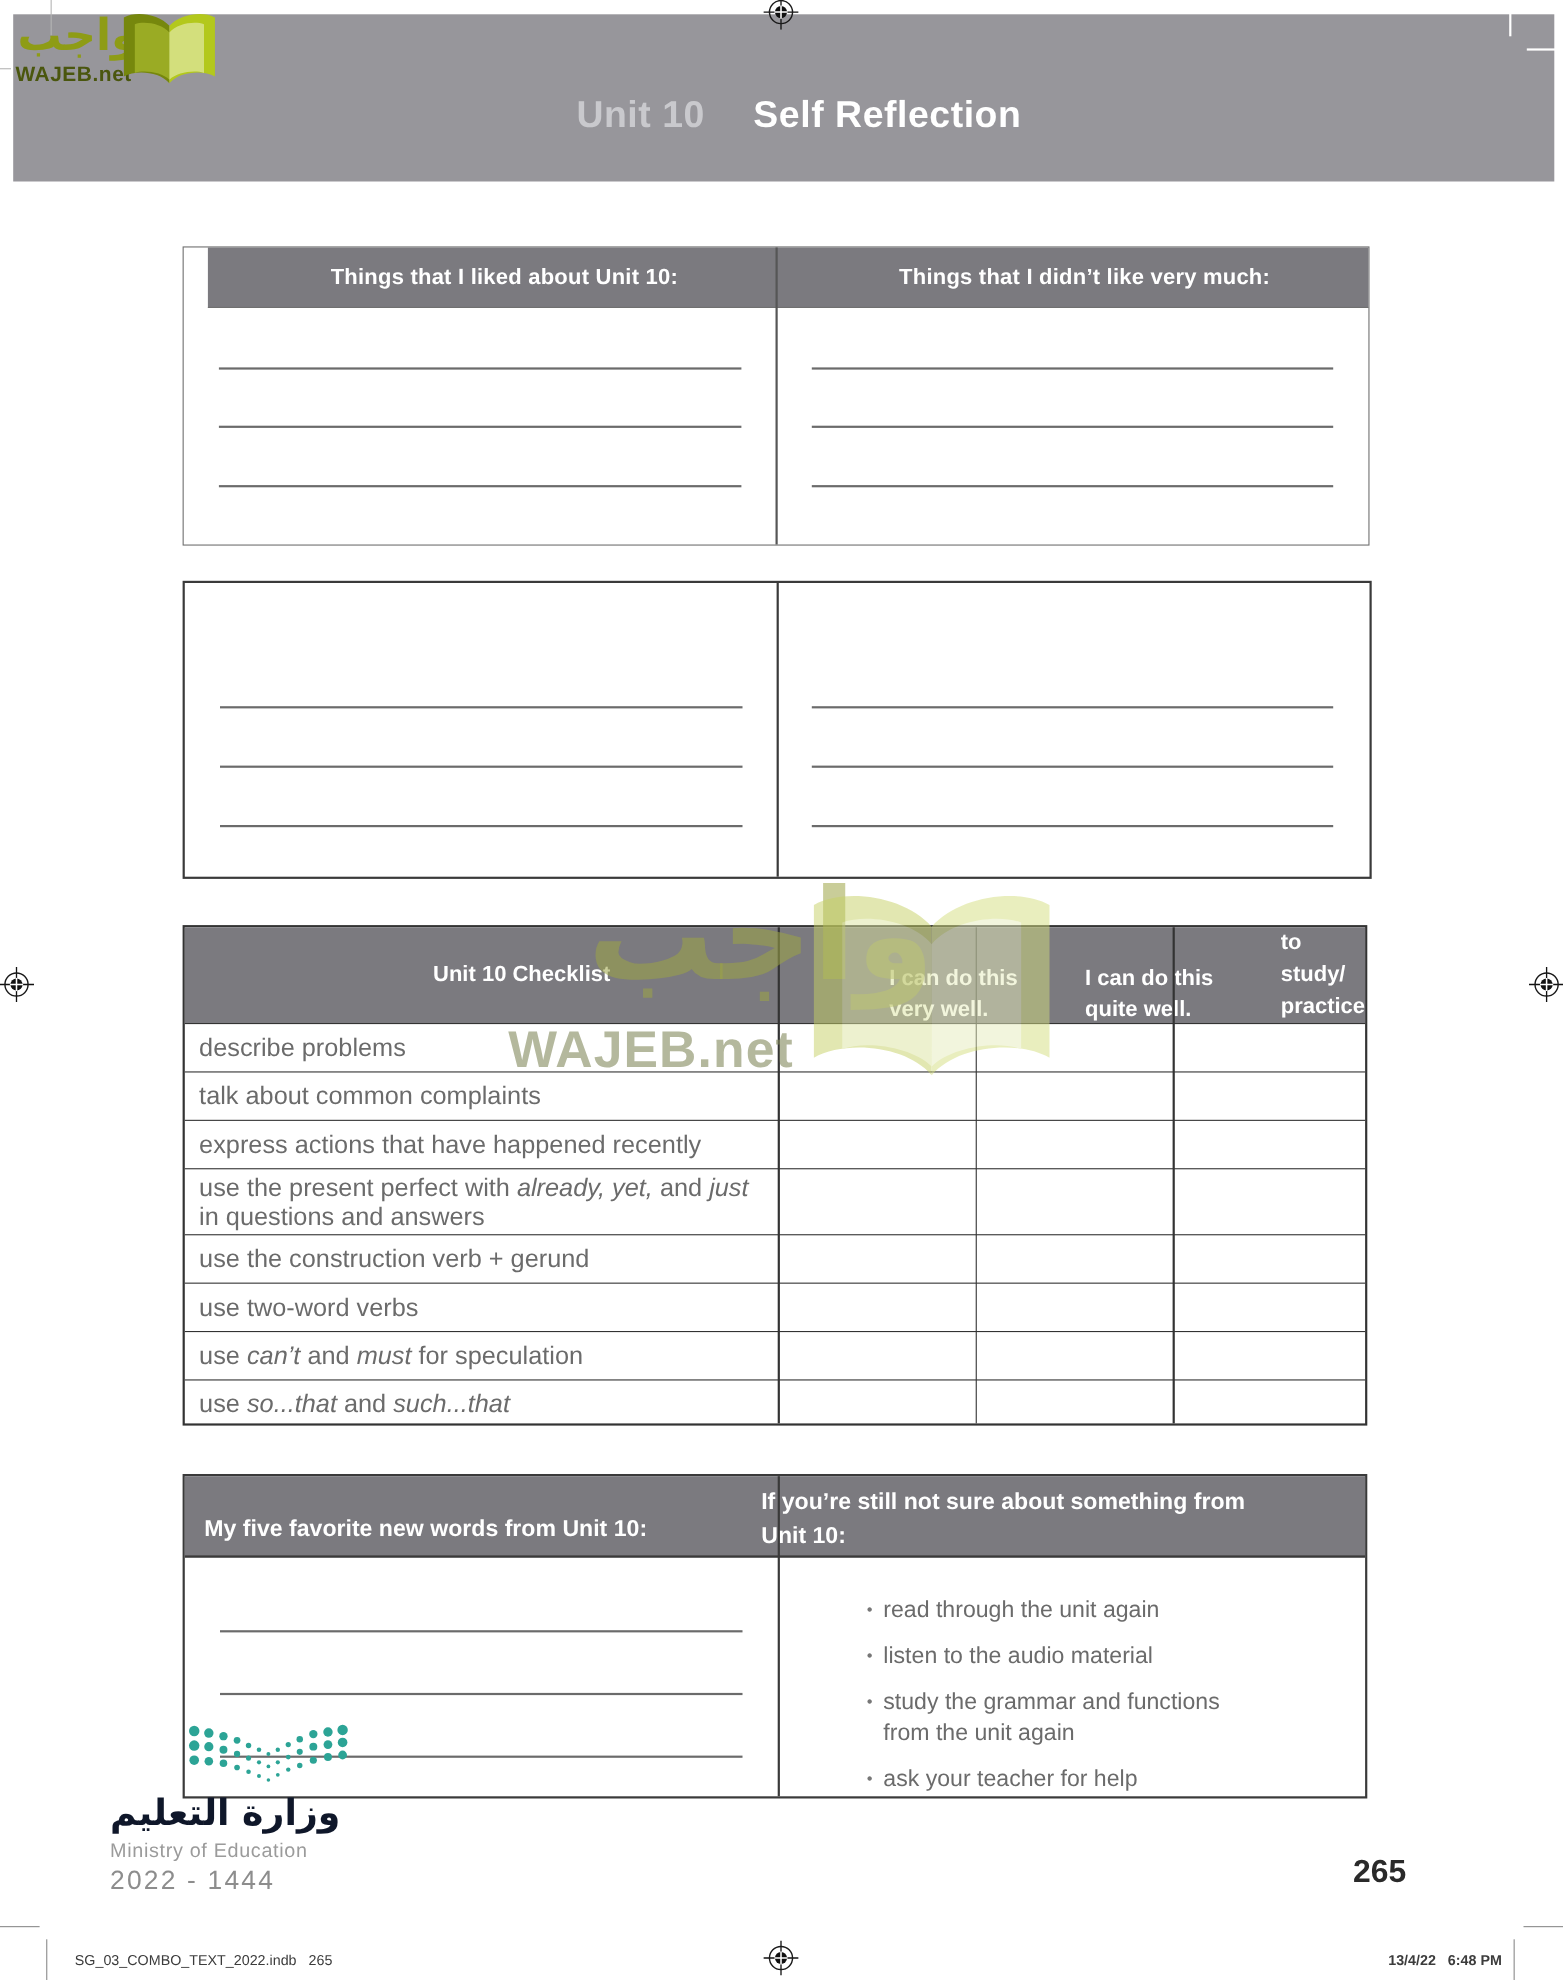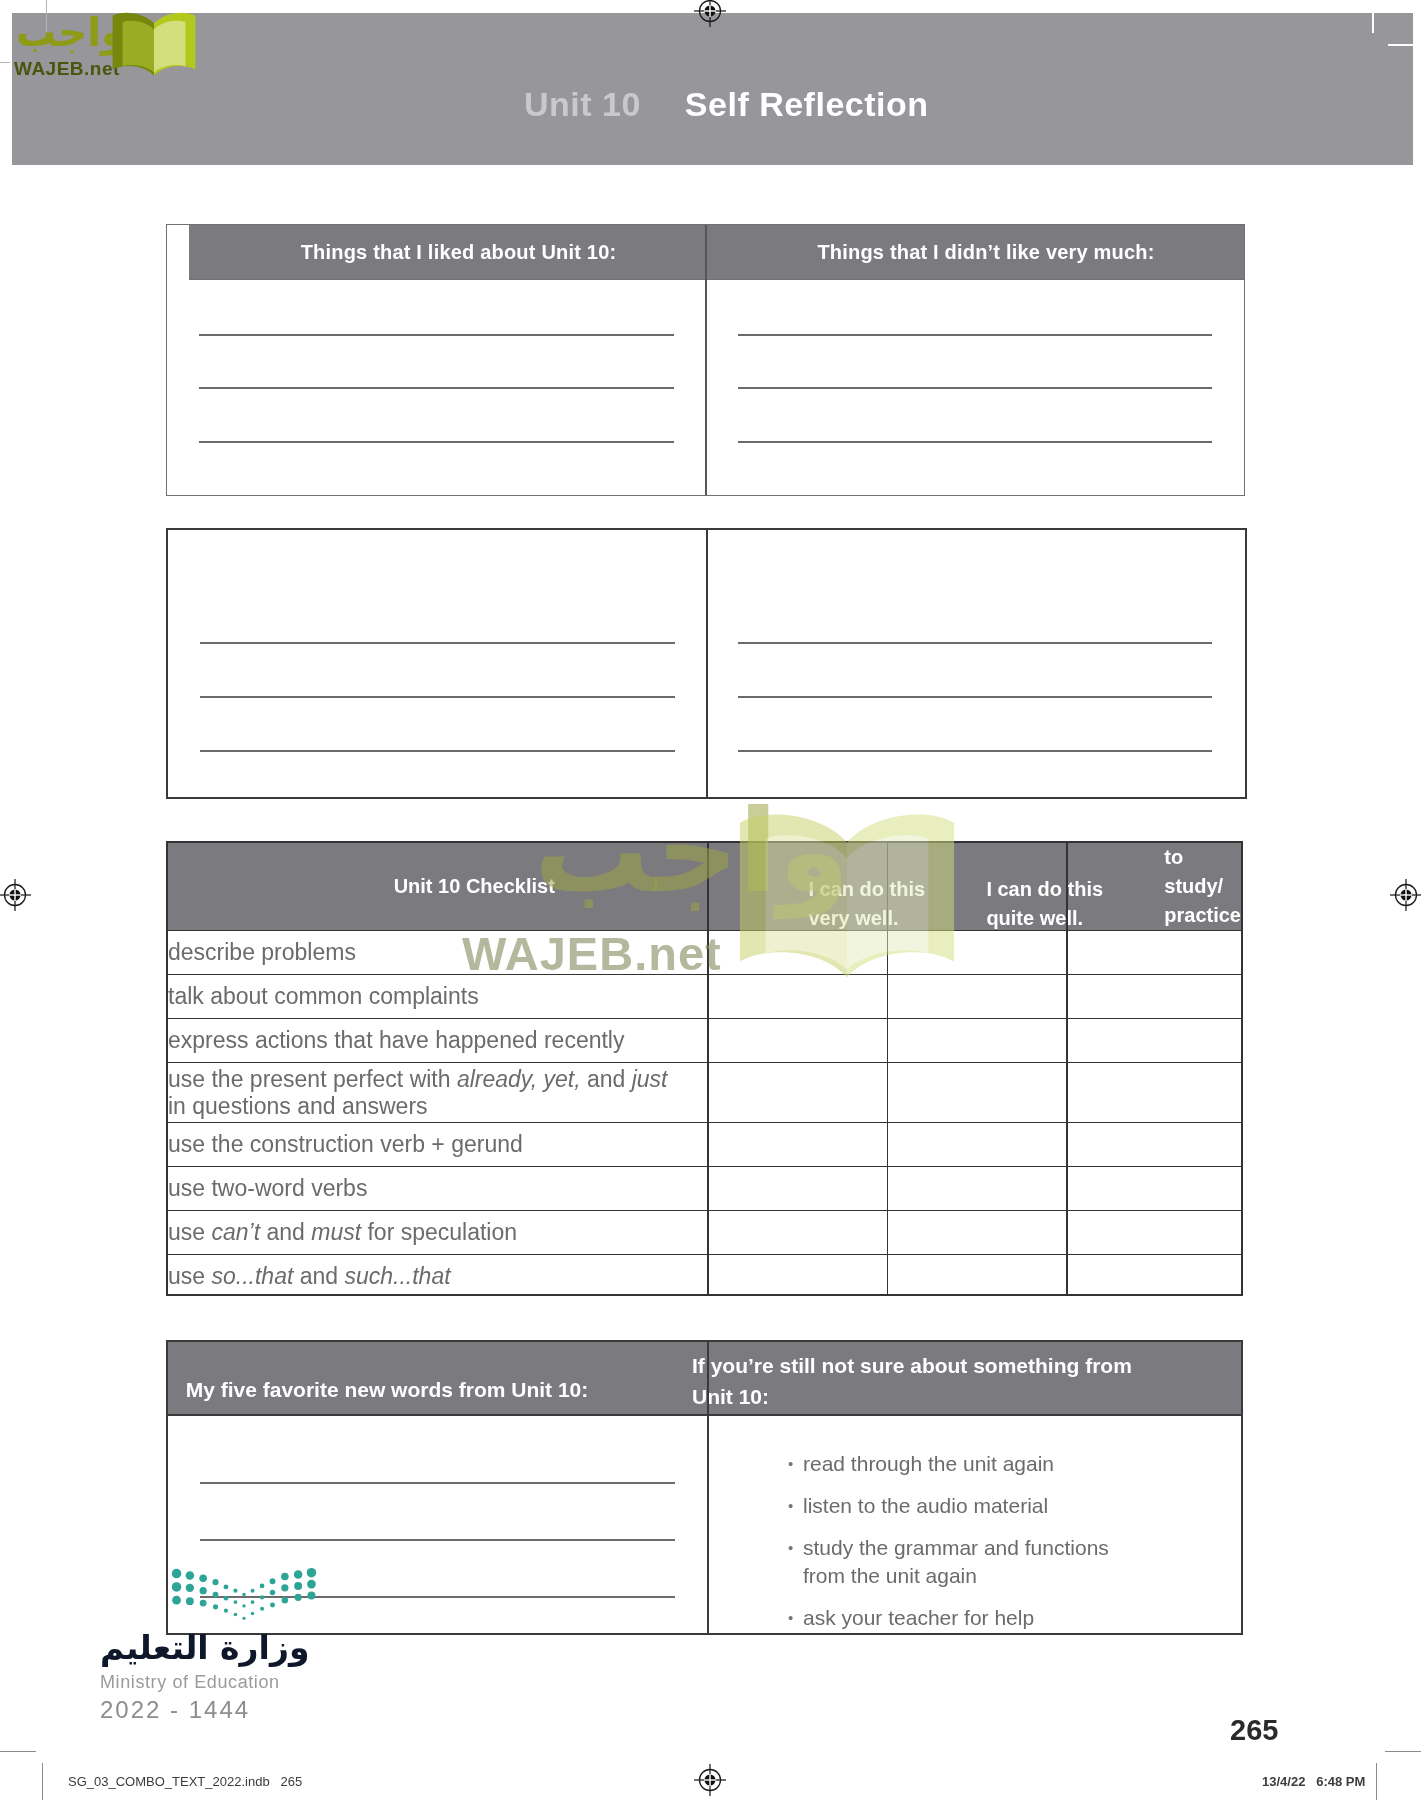--- a/index.html
+++ b/index.html
@@ -51,21 +51,21 @@
   
   .t3{position:absolute;left:166px;top:841px;width:1077px;height:455px;border:2px solid #333;z-index:2;
       box-sizing:border-box;}
   .t3-hdr{height:87px;display:flex;}
   .t3 .c1{width:617px;box-sizing:border-box;}
   .t3 .c2,.t3 .c3{width:179px;box-sizing:border-box;margin-top:35px;}
   .t3 .c4{flex:1;}
   .t3-hdr .c1{display:flex;align-items:center;justify-content:center;font-size:20px;}
   .t3-hdr .colhead{display:flex;align-items:center;padding-left:28px;font-size:20px;line-height:29px;}
   .t3-row{display:flex;border-top:1.5px solid #333;box-sizing:border-box;}
-  .t3-row .c1{display:flex;align-items:center;font-size:23px;color:#6b6b6b;line-height:27px;}
+  .t3-row .c1{display:flex;align-items:center;padding-left:13px;font-size:23px;color:#6b6b6b;line-height:27px;}
   .t3-row:nth-of-type(2),.t3-row:nth-of-type(3),.t3-row:nth-of-type(4),
   .t3-row:nth-of-type(6),.t3-row:nth-of-type(7),.t3-row:nth-of-type(8),.t3-row:nth-of-type(9){height:44px;}
   .t3-row:nth-of-type(5){height:60px;}
   .t3 .collines{position:absolute;top:0;bottom:0;width:1.5px;background:#333;}
   .t3 .cl1{left:539px;} .t3 .cl2{left:718.5px;} .t3 .cl3{left:898px;}
 
   
   .t4{position:absolute;left:166px;top:1340px;width:1077px;height:295px;border:2px solid #3a3a3a;z-index:2;
       box-sizing:border-box;}
   .t4-hdr{height:74px;display:flex;background:#7b7a7f;border-bottom:2px solid #3a3a3a;box-sizing:border-box;}
@@ -85,21 +85,21 @@
          color:rgba(157,164,70,.55);line-height:1.1;}
   .wm-net{left:462px;top:926px;font-size:47px;font-weight:bold;color:rgba(130,137,92,.6);letter-spacing:1px;}
   .wm-book{left:728px;top:806px;width:238px;height:200px;opacity:.5;}
 
   
   .moe-dots{position:absolute;left:168px;top:1565px;width:152px;height:59px;z-index:7;}
   .moe-ar{position:absolute;left:100px;top:1628px;font-family:"DejaVu Sans",sans-serif;
           font-size:33px;font-weight:bold;color:#0f172a;z-index:7;}
   .moe-en{position:absolute;left:100px;top:1672px;font-size:18px;color:#9b9b9b;letter-spacing:.6px;z-index:7;}
   .moe-years{position:absolute;left:100px;top:1696px;font-size:24px;color:#8d8d8d;letter-spacing:2px;z-index:7;}
-  .pagenum{position:absolute;left:1230px;top:1686px;font-size:29px;font-weight:bold;color:#2a2a2a;z-index:7;margin-top:28px;}
+  .pagenum{position:absolute;left:1230px;top:1686px;font-size:29px;font-weight:bold;color:#2a2a2a;z-index:7;}
   .printline{position:absolute;top:1774px;font-size:13px;color:#3c3c3c;white-space:pre;z-index:7;}
   .pl-left{left:68px;} .pl-right{left:1262px;font-weight:bold;}
 </style>
 </head>
 <body>
 
 <div class="page">
 
   <div class="banner">
     <div class="banner-text">

